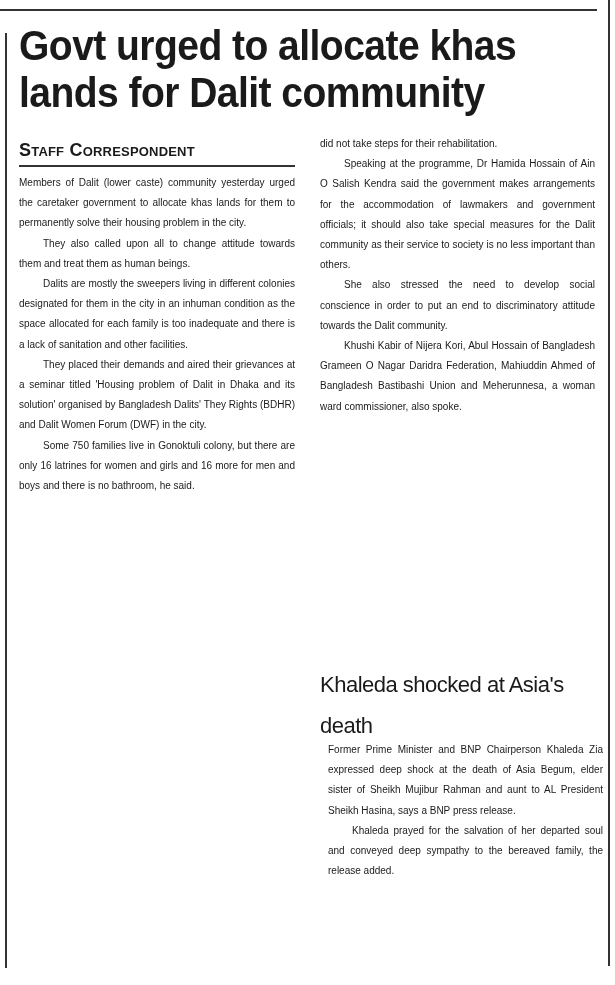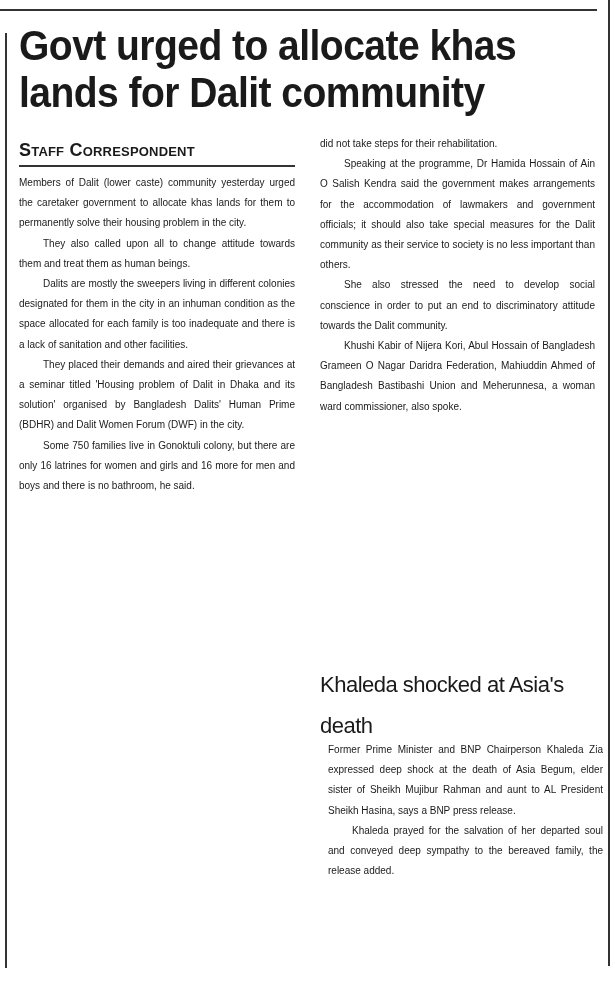--- a/index.html
+++ b/index.html
@@ -46,21 +46,21 @@
 <div class="rule-left"></div>
 
 <h1 class="headline">Govt urged to allocate khas lands for Dalit community</h1>
 <div class="byline">Staff Correspondent</div>
 <div class="byline-rule"></div>
 
 <div class="col col1">
   <p class="noindent">Members of Dalit (lower caste) community yesterday urged the caretaker government to allocate khas lands for them to permanently solve their housing problem in the city.</p>
   <p>They also called upon all to change attitude towards them and treat them as human beings.</p>
   <p>Dalits are mostly the sweepers living in different colonies designated for them in the city in an inhuman condition as the space allocated for each family is too inadequate and there is a lack of sanitation and other facilities.</p>
-  <p>They placed their demands and aired their grievances at a seminar titled 'Housing problem of Dalit in Dhaka and its solution' organised by Bangladesh Dalits' Human Prime (BDHR) and Dalit Women Forum (DWF) in the city.</p>
+  <p>They placed their demands and aired their grievances at a seminar titled 'Housing problem of Dalit in Dhaka and its solution' organised by Bangladesh Dalits' They Rights (BDHR) and Dalit Women Forum (DWF) in the city.</p>
   <p>Some 750 families live in Gonoktuli colony, but there are only 16 latrines for women and girls and 16 more for men and boys and there is no bathroom, he said.</p>
 </div>
 
 <div class="col col2">
   <p class="noindent">did not take steps for their rehabilitation.</p>
   <p>Speaking at the programme, Dr Hamida Hossain of Ain O Salish Kendra said the government makes arrangements for the accommodation of lawmakers and government officials; it should also take special measures for the Dalit community as their service to society is no less important than others.</p>
   <p>She also stressed the need to develop social conscience in order to put an end to discriminatory attitude towards the Dalit community.</p>
   <p>Khushi Kabir of Nijera Kori, Abul Hossain of Bangladesh Grameen O Nagar Daridra Federation, Mahiuddin Ahmed of Bangladesh Bastibashi Union and Meherunnesa, a woman ward commissioner, also spoke.</p>
 </div>
 

